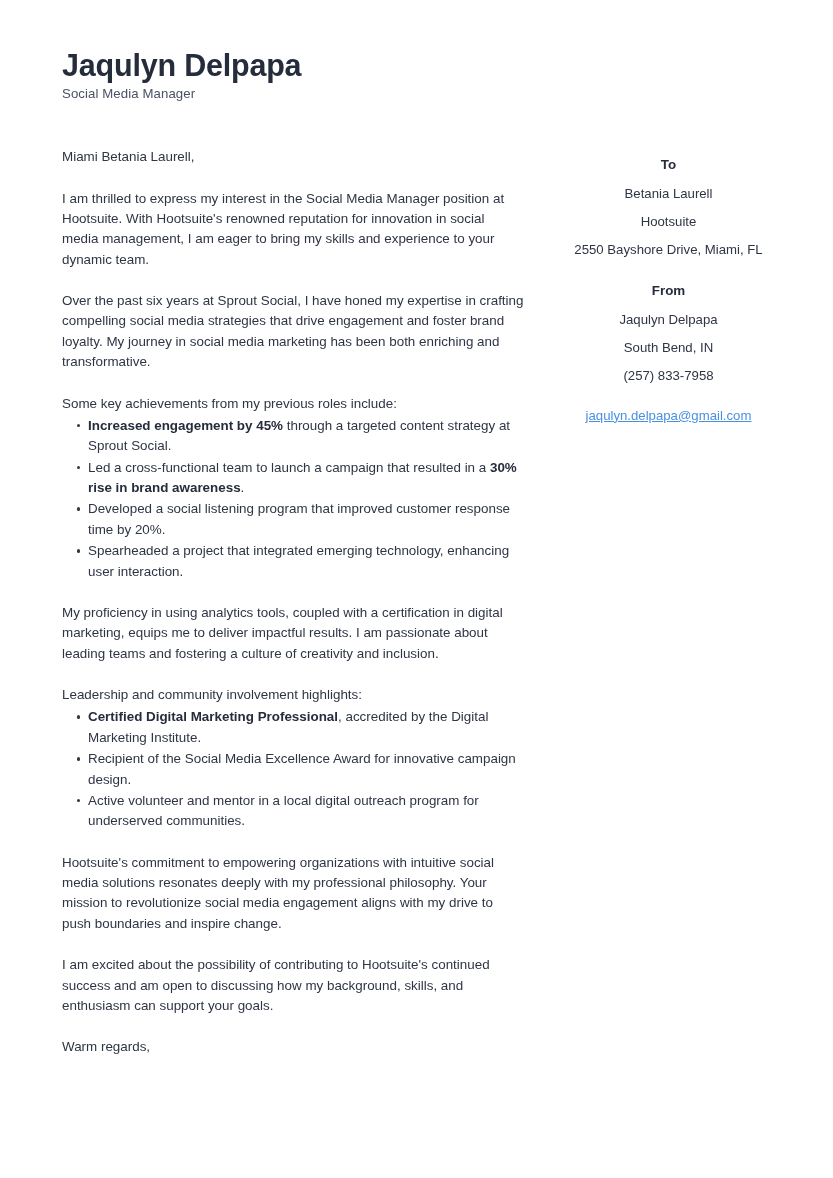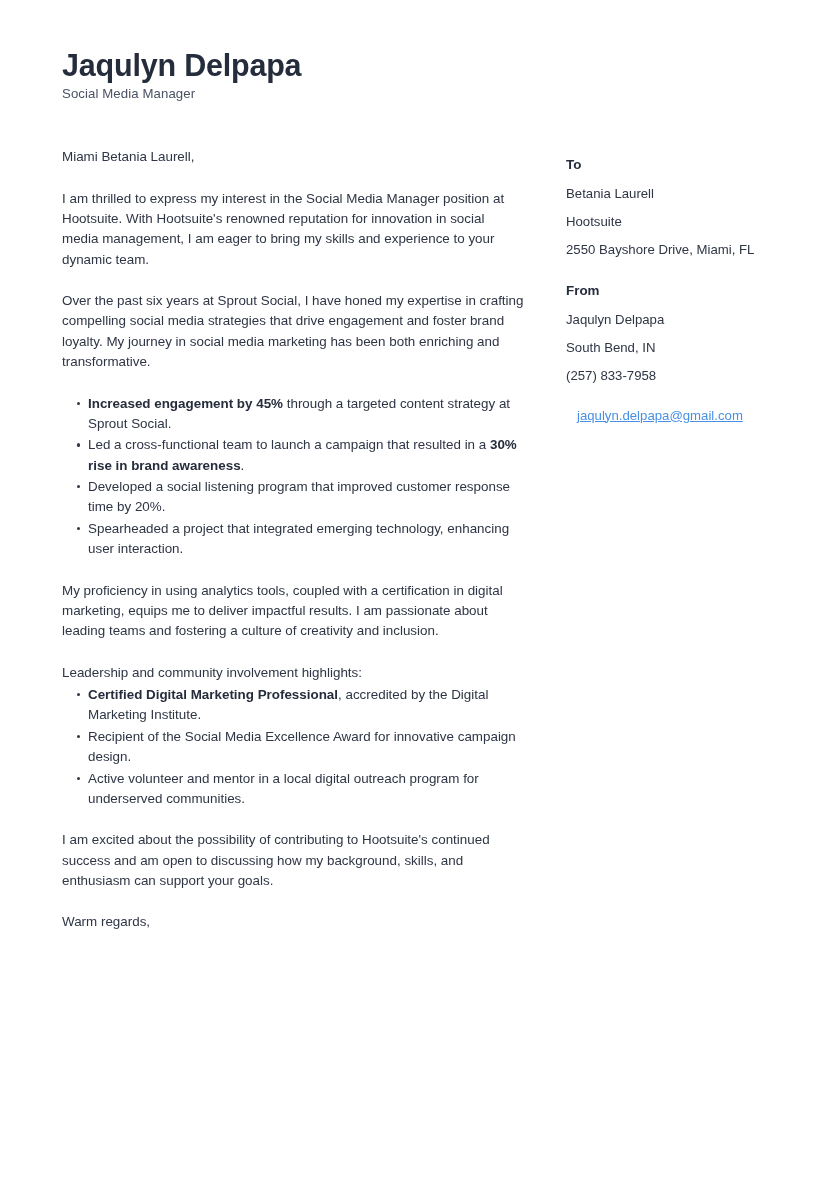--- a/index.html
+++ b/index.html
@@ -48,20 +48,21 @@
     align-items: flex-start;
   }
   .letter-col {
     width: 462px;
     flex: 0 0 462px;
   }
   .meta-col {
     flex: 1 1 auto;
     padding-left: 42px;
     padding-top: 10px;
+    text-align: center;
   }
   
   .salutation {
     font-size: 13.4px;
     line-height: 1.52;
     margin: 0 0 21px 0;
     color: #2e3544;
   }
   .para {
     font-size: 13.4px;
@@ -153,20 +154,21 @@
   <div class="columns">
 
     <div class="letter-col">
 
       <p class="salutation">Miami Betania Laurell,</p>
 
       <p class="para">I am thrilled to express my interest in the Social Media Manager position at Hootsuite. With Hootsuite's renowned reputation for innovation in social media management, I am eager to bring my skills and experience to your dynamic team.</p>
 
       <p class="para">Over the past six years at Sprout Social, I have honed my expertise in crafting compelling social media strategies that drive engagement and foster brand loyalty. My journey in social media marketing has been both enriching and transformative.</p>
 
+      <p class="list-intro">Some key achievements from my previous roles include:</p>
       <ul class="bullets">
         <li>
           <b>Increased engagement by 45%</b><span> through a targeted content strategy at Sprout Social.</span>
         </li>
         <li>
           <span>Led a cross-functional team to launch a campaign that resulted in a </span><b>30% rise in brand awareness</b><span>.</span>
         </li>
         <li>
           <span>Developed a social listening program that improved customer response time by 20%.</span>
         </li>
@@ -183,20 +185,21 @@
           <b>Certified Digital Marketing Professional</b><span>, accredited by the Digital Marketing Institute.</span>
         </li>
         <li>
           <span>Recipient of the Social Media Excellence Award for innovative campaign design.</span>
         </li>
         <li>
           <span>Active volunteer and mentor in a local digital outreach program for underserved communities.</span>
         </li>
       </ul>
 
+      <p class="para">Hootsuite's commitment to empowering organizations with intuitive social media solutions resonates deeply with my professional philosophy. Your mission to revolutionize social media engagement aligns with my drive to push boundaries and inspire change.</p>
 
       <p class="para">I am excited about the possibility of contributing to Hootsuite's continued success and am open to discussing how my background, skills, and enthusiasm can support your goals.</p>
 
       <p class="closing">Warm regards,</p>
 
     </div>
 
     <div class="meta-col">
 
       <div class="meta-block">

